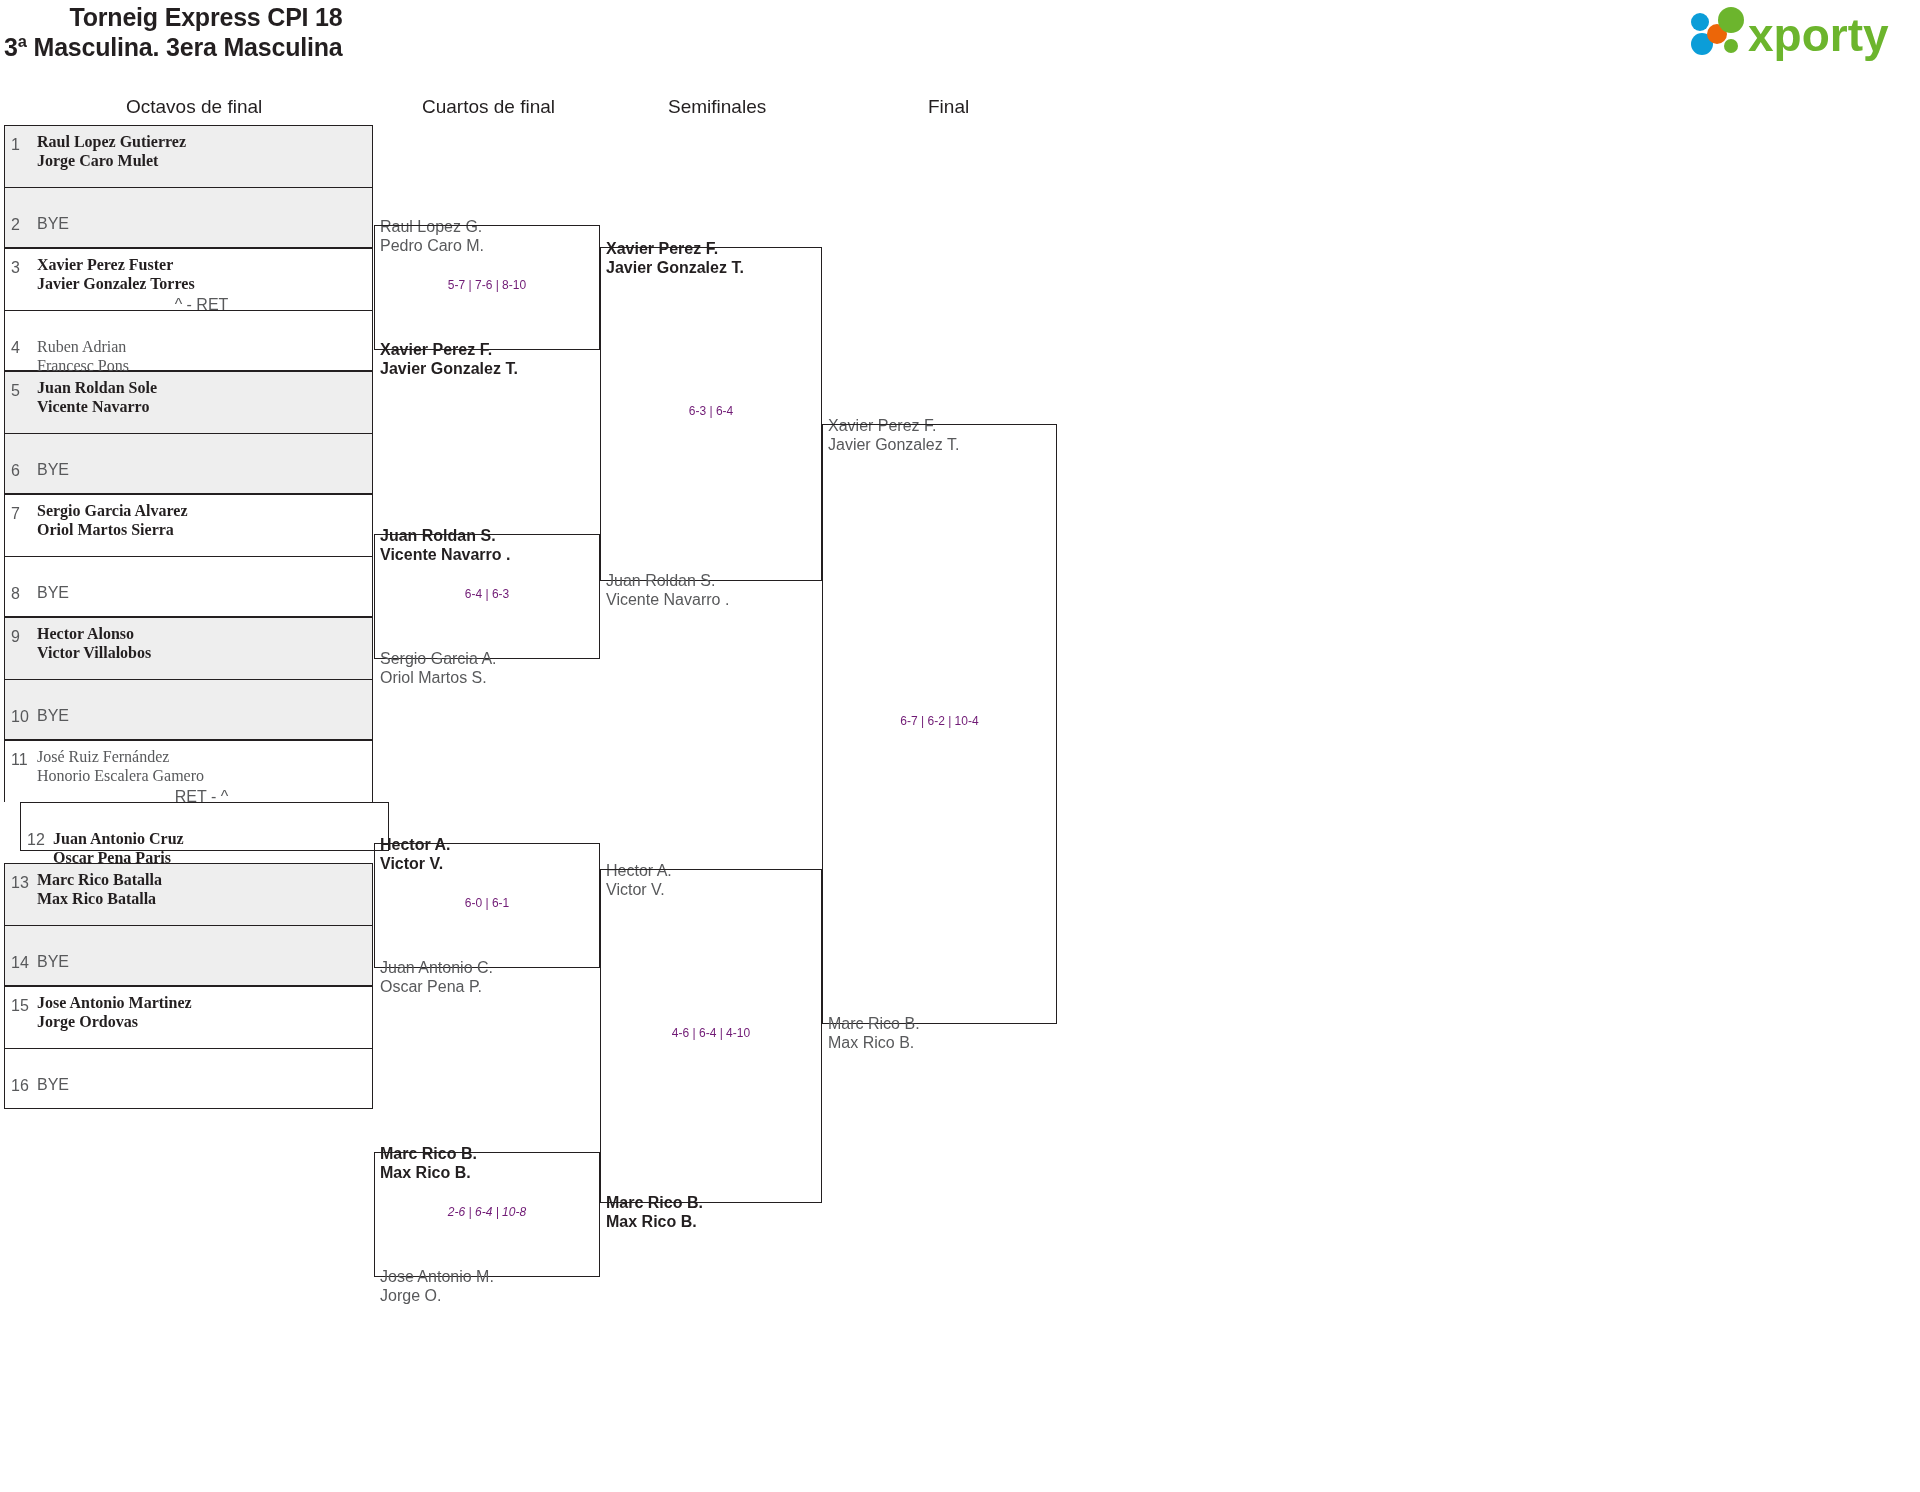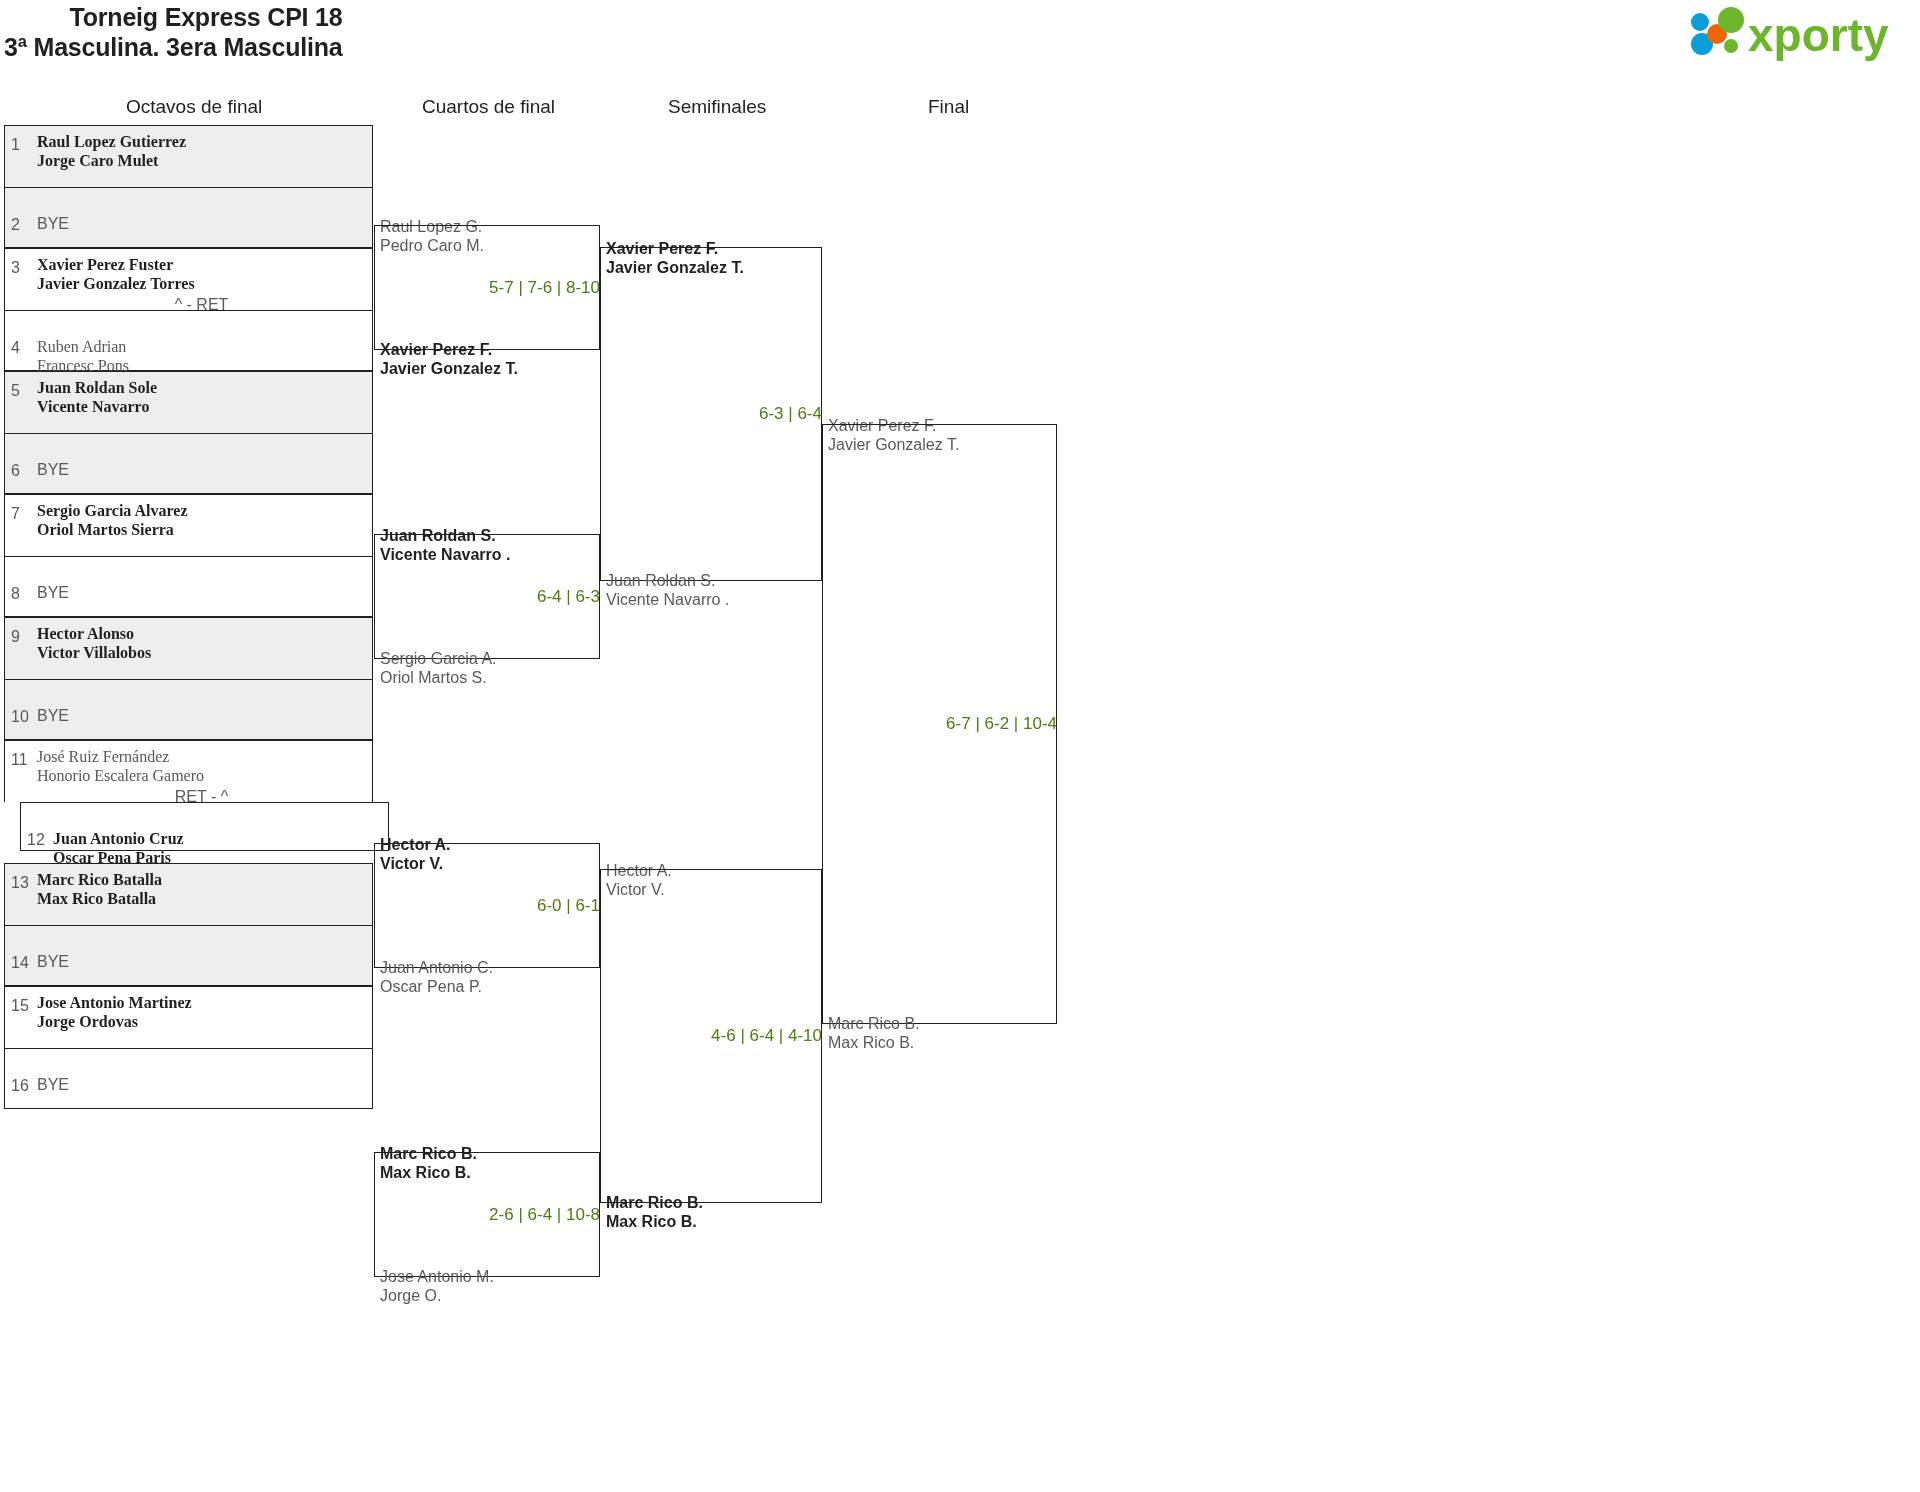--- a/index.html
+++ b/index.html
@@ -65,22 +65,22 @@
   .conn{
     position:absolute;box-sizing:border-box;
     border-top:1px solid #231f20;
     border-left:1px solid #231f20;
     border-bottom:1px solid #231f20;
     border-right:1px solid #231f20;
     background:transparent;
   }
   .score{
     position:absolute;
-    font-size:17px;color:#4d7c0f;
-    text-align:right;white-space:nowrap;
+    font-size:12px;color:#701a75;
+    text-align:center;white-space:nowrap;
   }
   .label{
     position:absolute;
     font-size:16px;line-height:19px;white-space:nowrap;margin-top:36px;
   }
 </style>
 </head>
 <body>
 
 <div id="header">
@@ -239,21 +239,21 @@
       <div class="score" style="left: 374px; width: 226px; top: 895.5px;">6-0 | 6-1</div>
       <div class="label loser" style="left: 380px; top: 922px;">
         <div>Juan Antonio C.</div>
         <div>Oscar Pena P.</div>
       </div>
       <div class="label winner" style="left: 380px; top: 1108px;">
         <div>Marc Rico B.</div>
         <div>Max Rico B.</div>
       </div>
       <div class="conn" style="left: 374px; top: 1152px; width: 226px; height: 125px;"></div>
-      <div class="score" style="left: 374px; width: 226px; top: 1204.5px;">2-6 | 6-4 | 10-8</div>
+      <div class="score" style="left: 374px; width: 226px; top: 1204.5px; font-style: italic;">2-6 | 6-4 | 10-8</div>
       <div class="label loser" style="left: 380px; top: 1231px;">
         <div>Jose Antonio M.</div>
         <div>Jorge O.</div>
       </div>
     </div>
 
   <div id="sf-host">
       <div class="label winner" style="left: 606px; top: 203px;">
         <div>Xavier Perez F.</div>
         <div>Javier Gonzalez T.</div>

